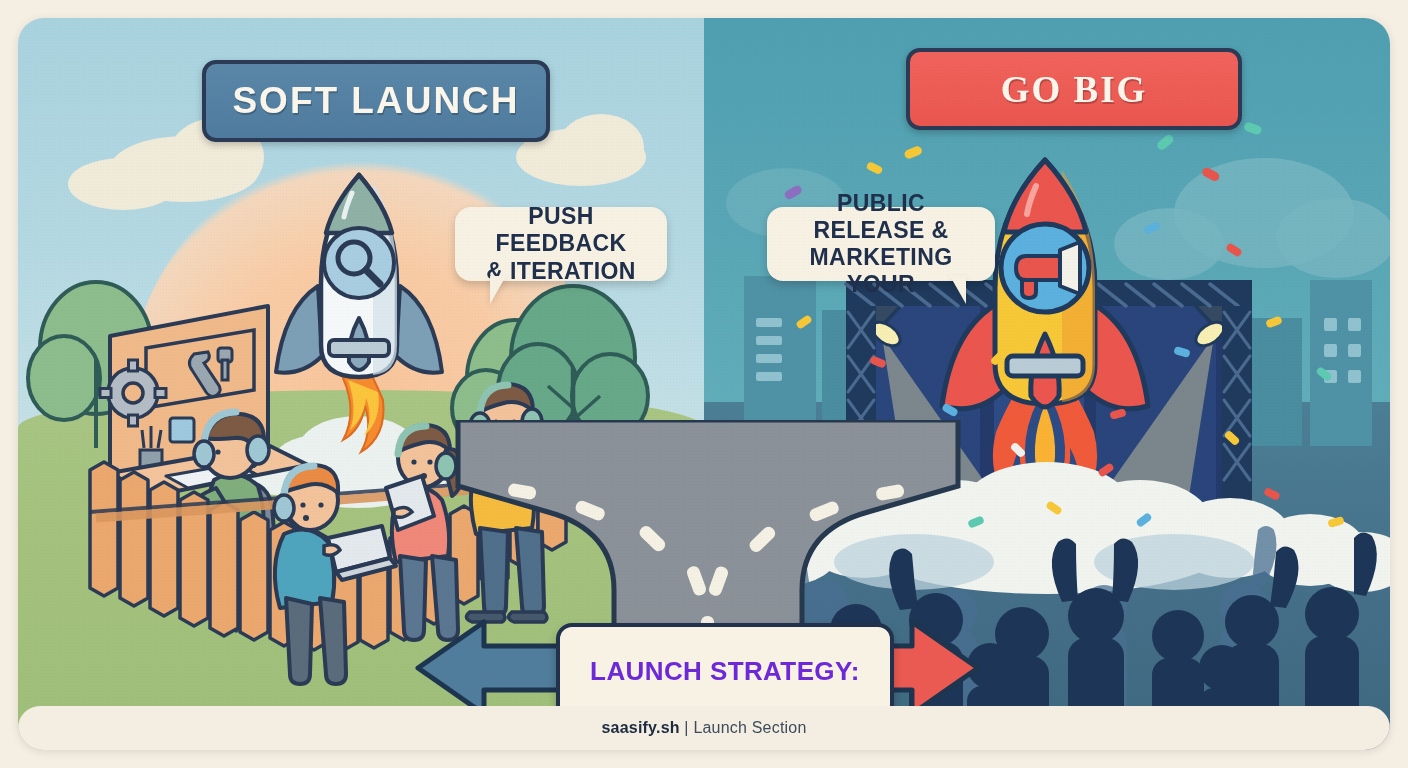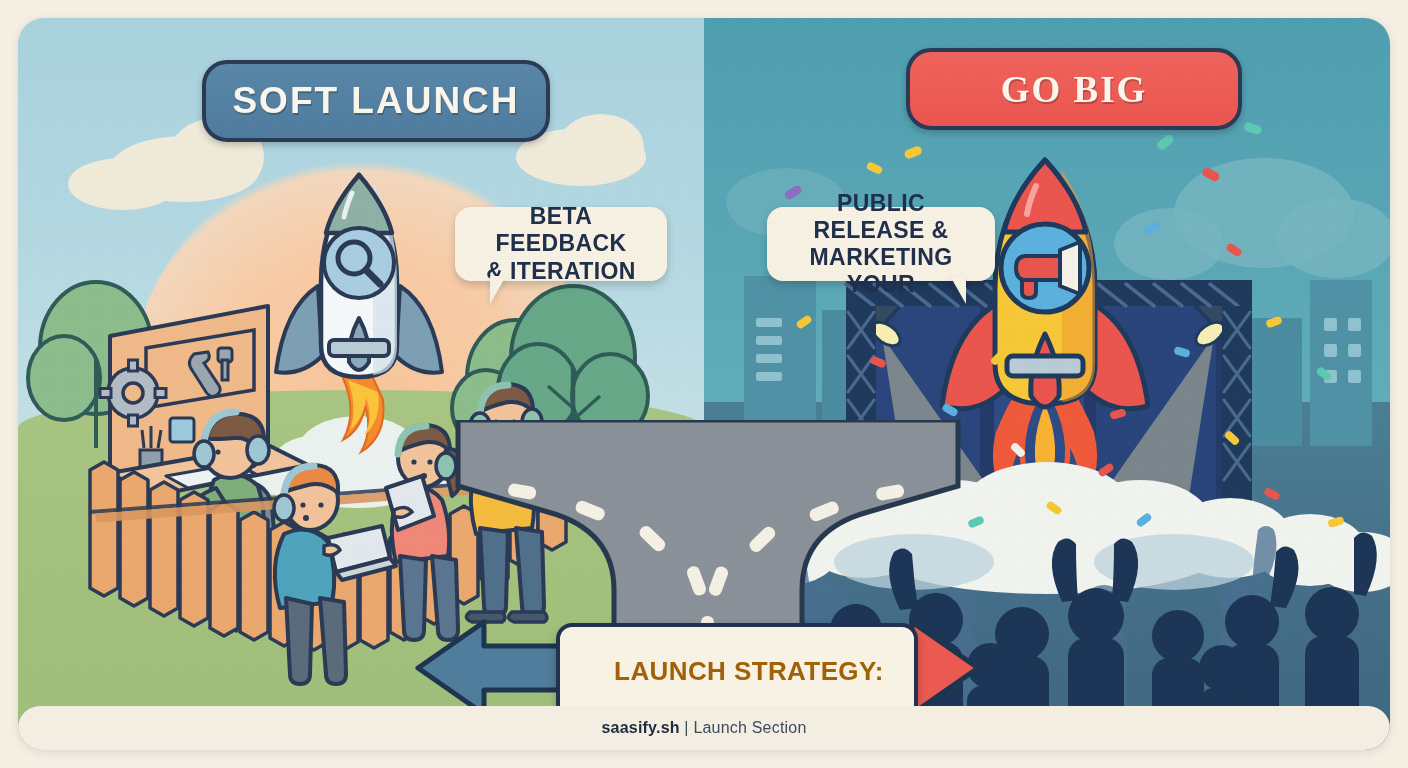--- a/index.html
+++ b/index.html
@@ -60,21 +60,21 @@
   .cl-left  { background: #f0ead9; }
   .cl-right { background: #77b5c0; }
 
   
   .road-wrap { position: absolute; left: 0; bottom: 0; width: 1372px; height: 330px; }
 
   
   .banner {
     position: absolute;
     border: 4px solid #2b3a55;
-    border-radius: 25px;
+    border-radius: 14px;
     display: flex; align-items: center; justify-content: center;
     color: #fbf6ec;
     font-weight: 700;
     letter-spacing: 2px;
     font-size: 37px;
     text-shadow: 1px 2px 0 rgba(0,0,0,.22);
     box-shadow: 0 3px 7px rgba(0,0,0,.22);
   }
   .banner-soft { left: 184px; top: 42px; width: 340px; height: 74px;
     background: linear-gradient(#5a87a8, #4f7c9e); }
@@ -127,26 +127,25 @@
 
   
   .plate {
     position: absolute;
     left: 538px; top: 605px; width: 330px; height: 90px;
     background: #f7f2e4;
     border: 4px solid #22324e;
     border-radius: 16px;
     display: flex; flex-direction: column;
     align-items: center; justify-content: center;
-    color: #a16207; font-weight: 700;
+    color: #6d28d9; font-weight: 700;
     font-size: 26px; line-height: 1.12; letter-spacing: .4px;
     box-shadow: 0 5px 10px rgba(0,0,0,.22);
     text-align: center;
     z-index: 40;
-    padding-left: 24px;
   }
 
   
   .footer-band {
     position: absolute; left: 0; bottom: 0; width: 100%; height: 44px;
     background: #f4eee2;
     border-radius: 22px 22px 0 0;
     display: flex; align-items: center; justify-content: center;
     z-index: 45;
   }
@@ -365,21 +364,21 @@
           <path d="M444 432 L490 420 L500 456 L454 470 Z" fill="#e3e8ec" stroke="#2b3a55" stroke-width="4" stroke-linejoin="round"></path>
           <path d="M456 452 q12 -6 18 2 q-10 8 -18 4 z" fill="#f2c39b" stroke="#2b3a55" stroke-width="3.5"></path>
         </g>
       </svg>
 
       <div class="banner banner-soft">
         <span>SOFT LAUNCH</span>
       </div>
       <div class="bubble bubble-left">
         <span>
-          <span>BETA FEEDBACK</span><br>
+          <span>PUSH FEEDBACK</span><br>
           <span>&amp; ITERATION</span>
         </span>
       </div>
       <div class="bubble-tail tail-left"></div>
     </div>
 
     <div class="panel panel-right">
       <div class="sky-right"></div>
       <div class="ground-right"></div>
 

